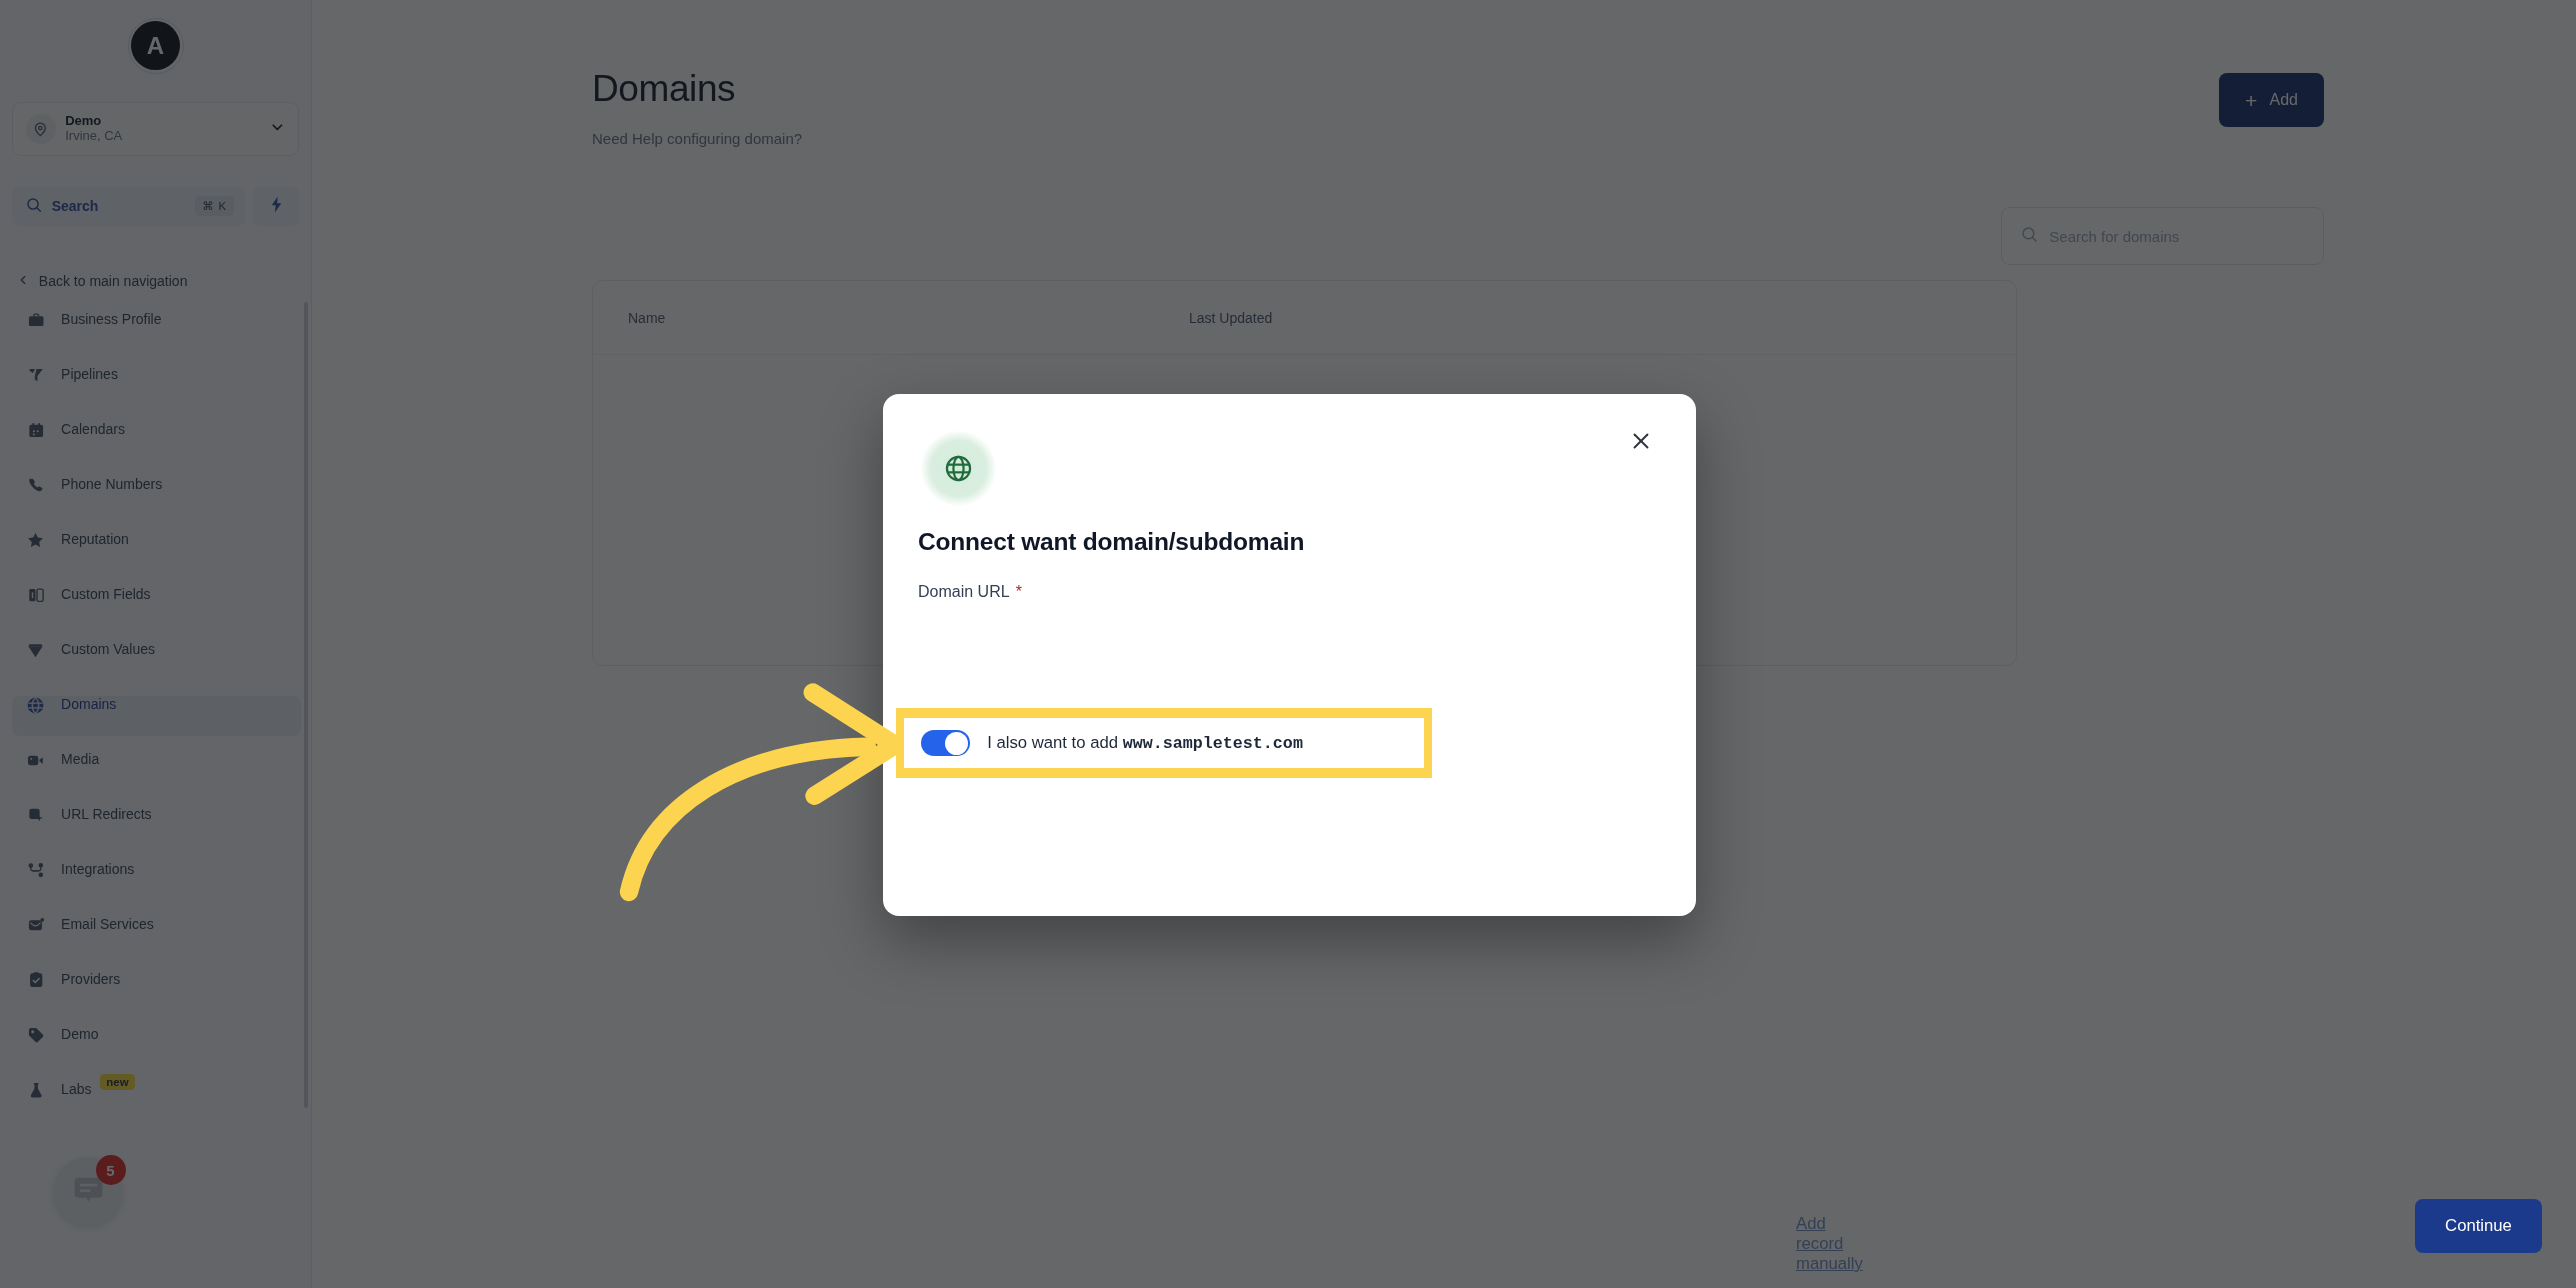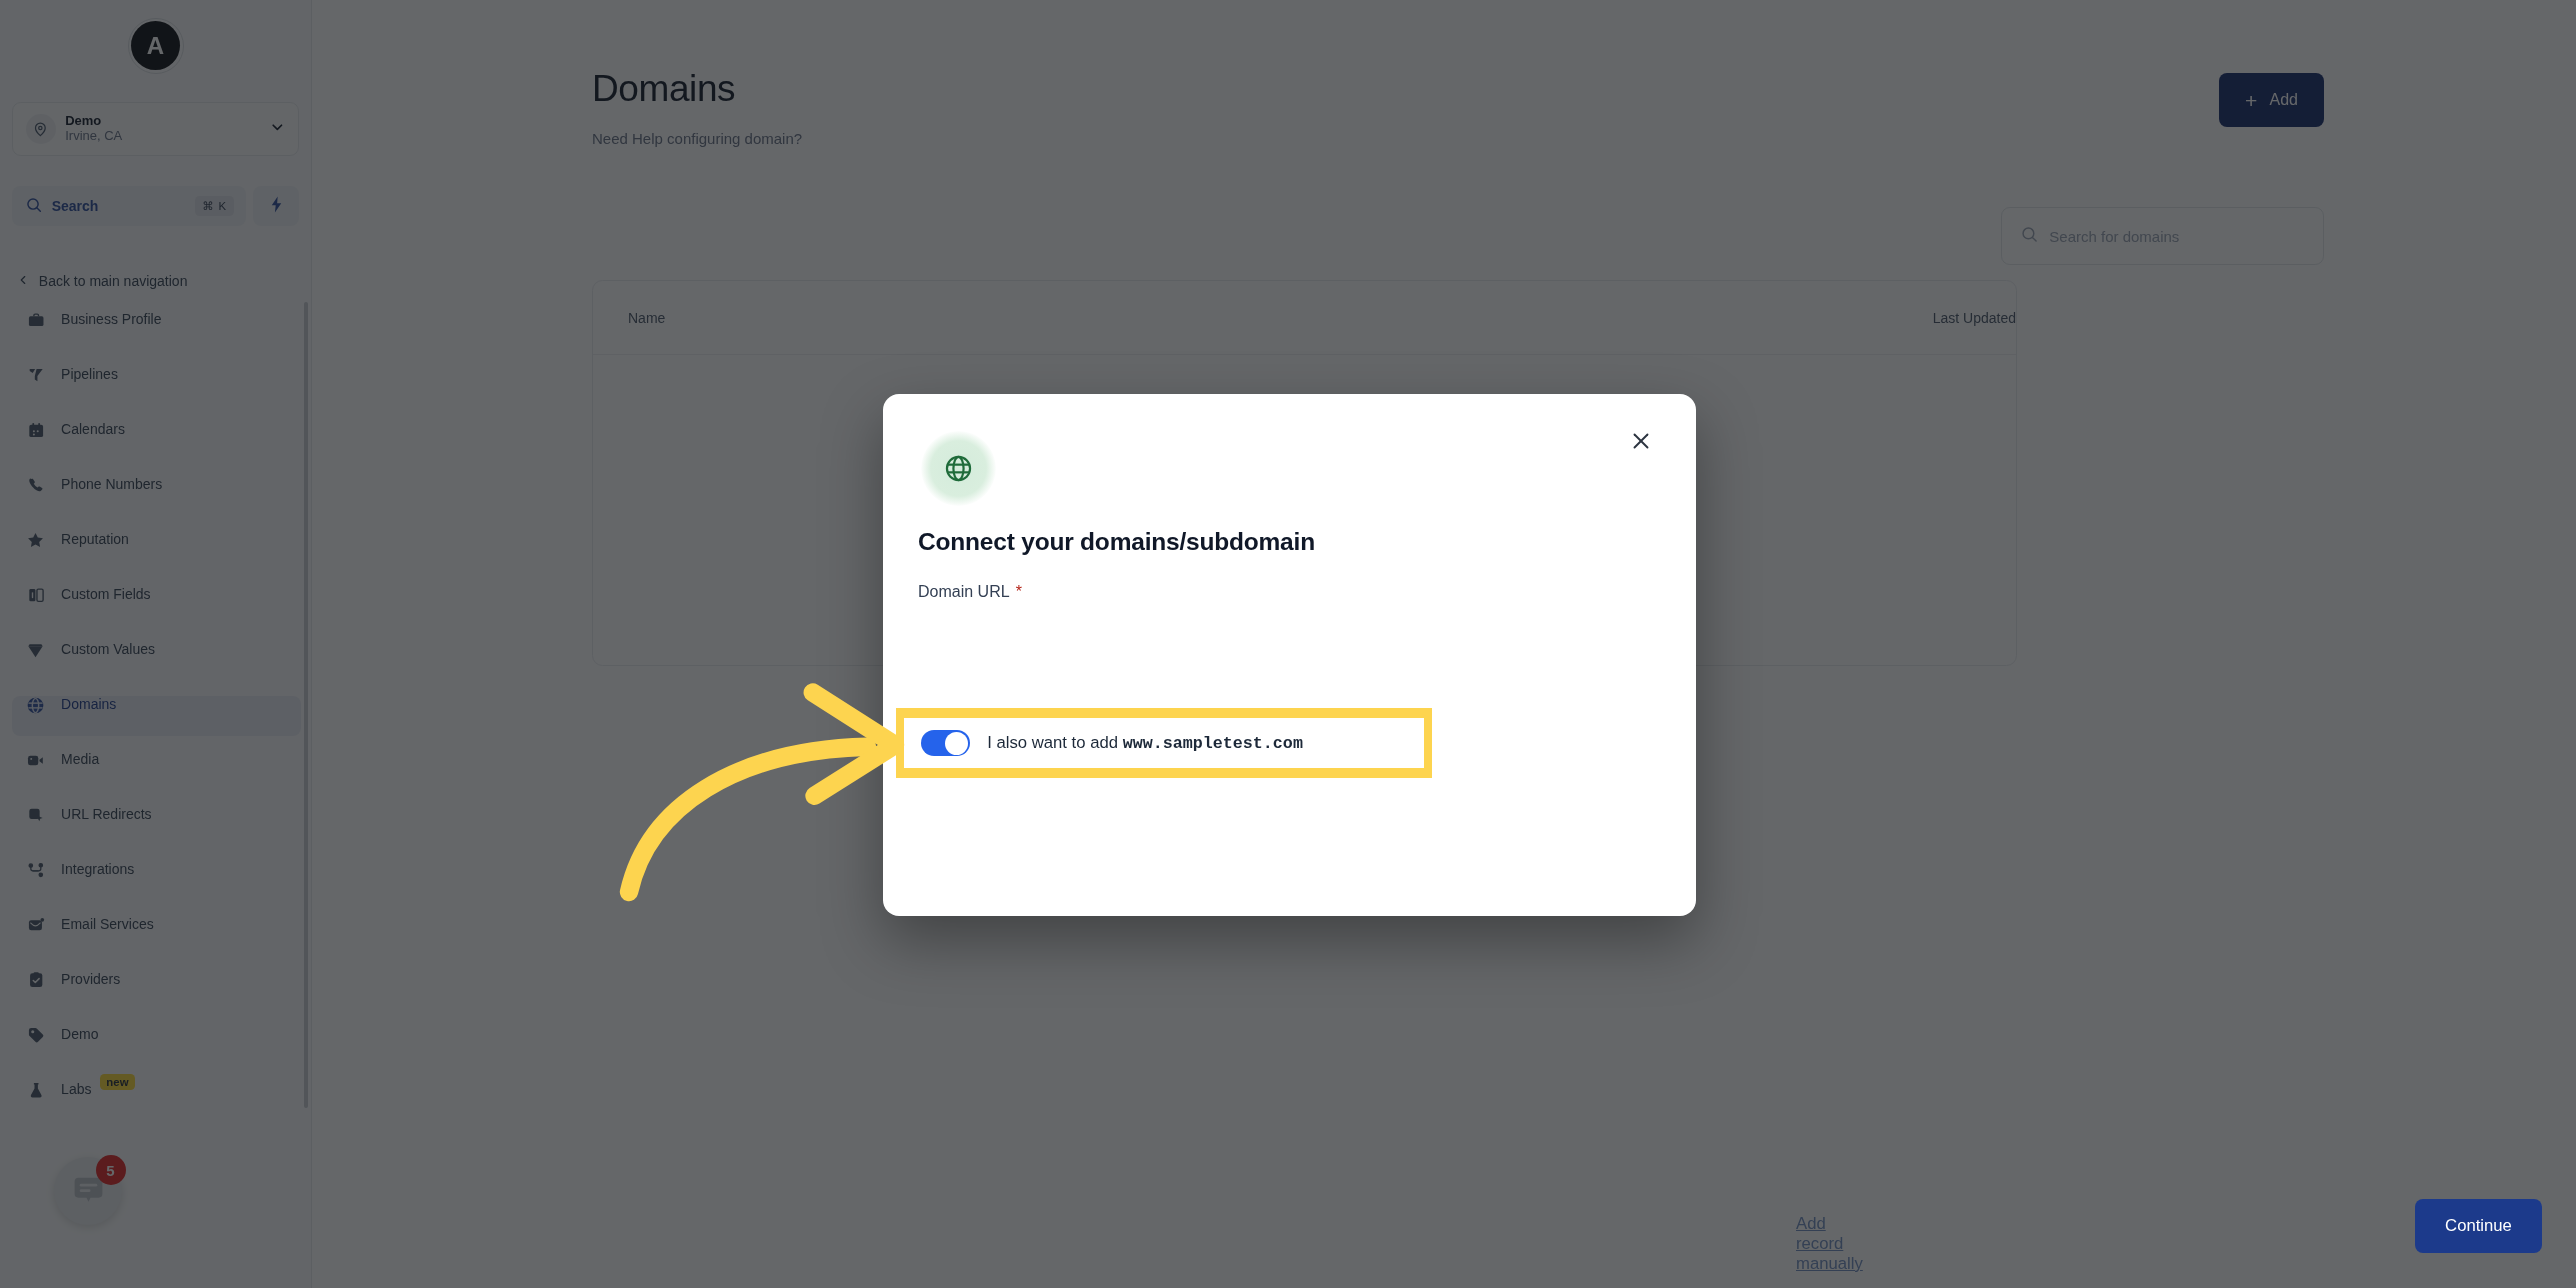--- a/index.html
+++ b/index.html
@@ -176,21 +176,21 @@
 
   #table-card {
     position: absolute; left: 280px; top: 280px;
     width: 1425px; height: 386px;
     border: 0.9px solid #e8eaee; border-radius: 10.5px;
     background: #fff; overflow: hidden;
   }
   #table-head {
     height: 74px; border-bottom: 0.9px solid #eceef1;
     display: flex; align-items: center;
-    font-size: 14px; color: #475467; justify-content: space-between;
+    font-size: 14px; color: #475467;
   }
   #th-name { margin-left: 35px; width: 561px; }
   #th-updated { }
 
   
   #overlay {
     position: absolute; left: 0; top: 0;
     width: 2576px; height: 1288px;
     background: rgba(22,24,28,.66);
   }
@@ -554,21 +554,21 @@
       </svg>
     </div>
 
     <div id="modal-close">
       <svg width="24" height="24" viewBox="0 0 24 24" fill="none" stroke="#2c3440" stroke-width="1.9" stroke-linecap="round">
           <line x1="5.5" y1="5.5" x2="18.5" y2="18.5"></line>
           <line x1="18.5" y1="5.5" x2="5.5" y2="18.5"></line>
         </svg>
     </div>
 
-    <div id="modal-title">Connect your domains/subdomain</div>
+    <div id="modal-title">Connect want domain/subdomain</div>
 
     <div id="field-label">
       <span>Domain URL</span><span id="field-required">*</span>
     </div>
 
 
     <div id="add-record-link">Add record manually</div>
     <button id="continue-btn">Continue</button>
   </div>
 

